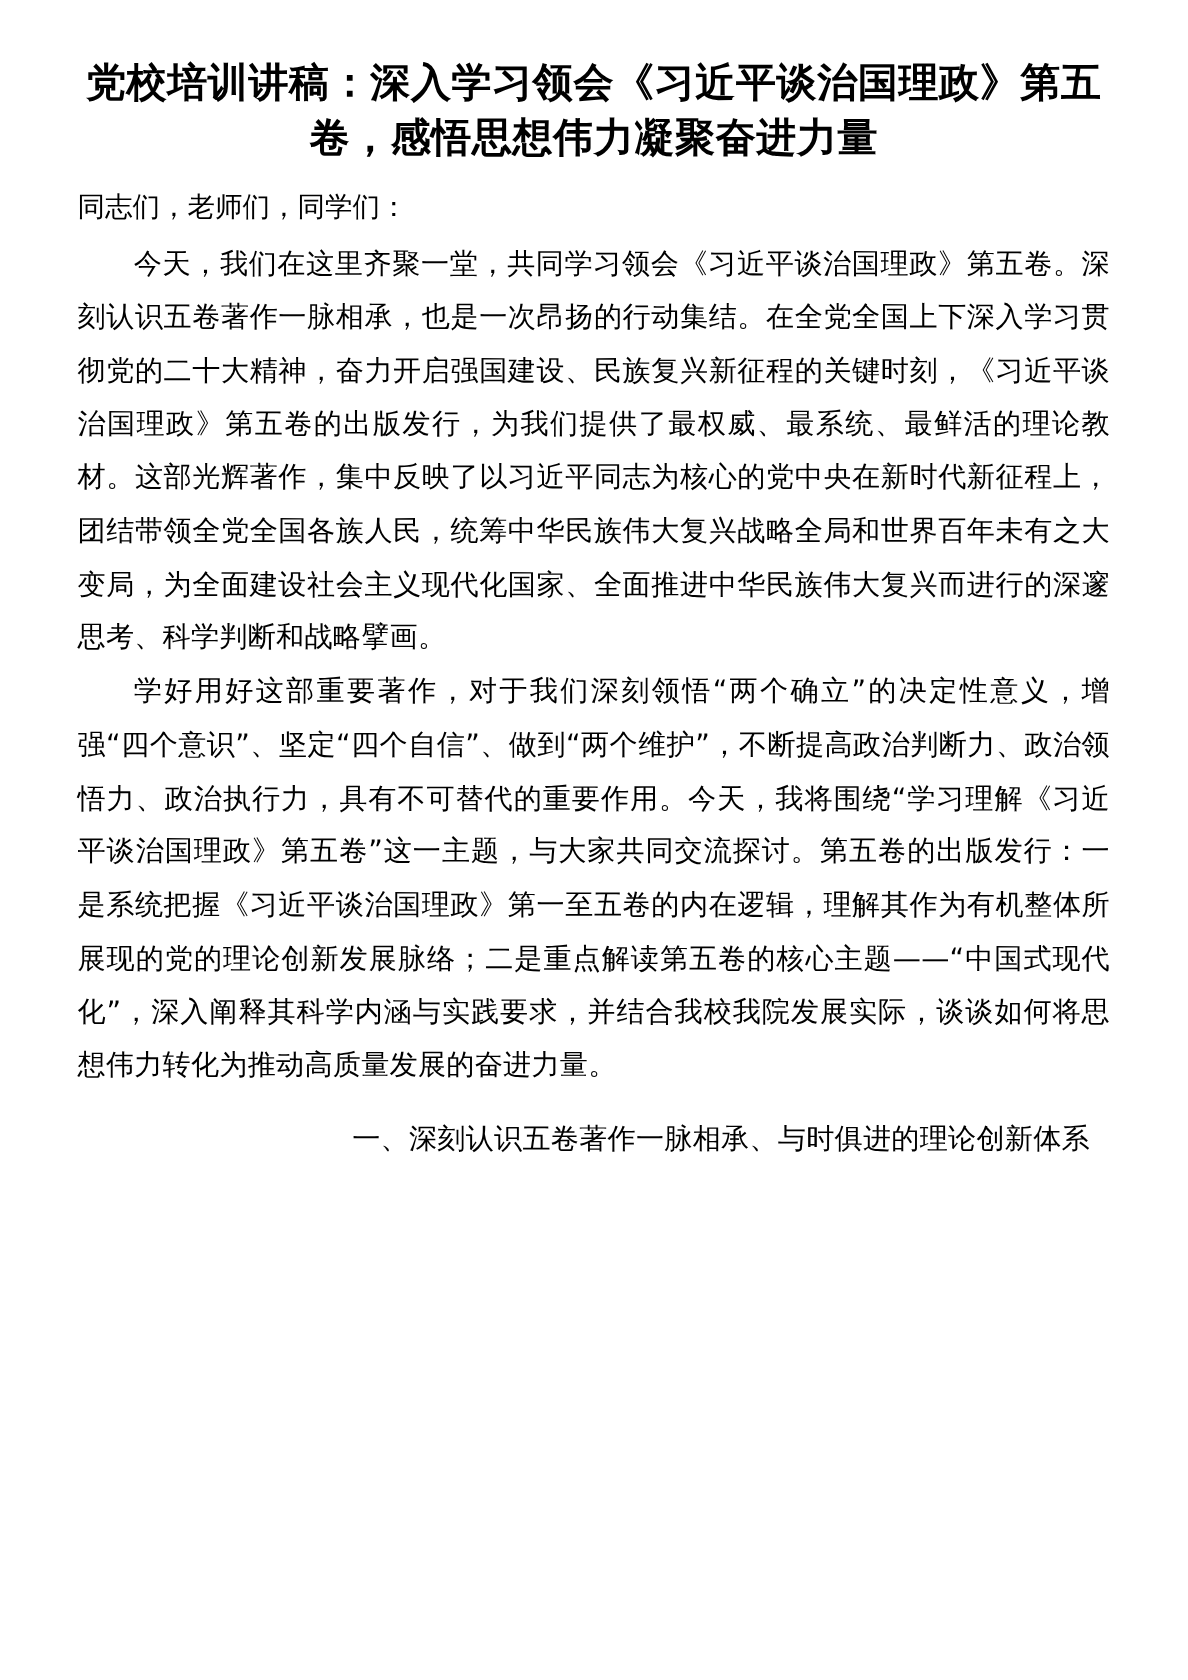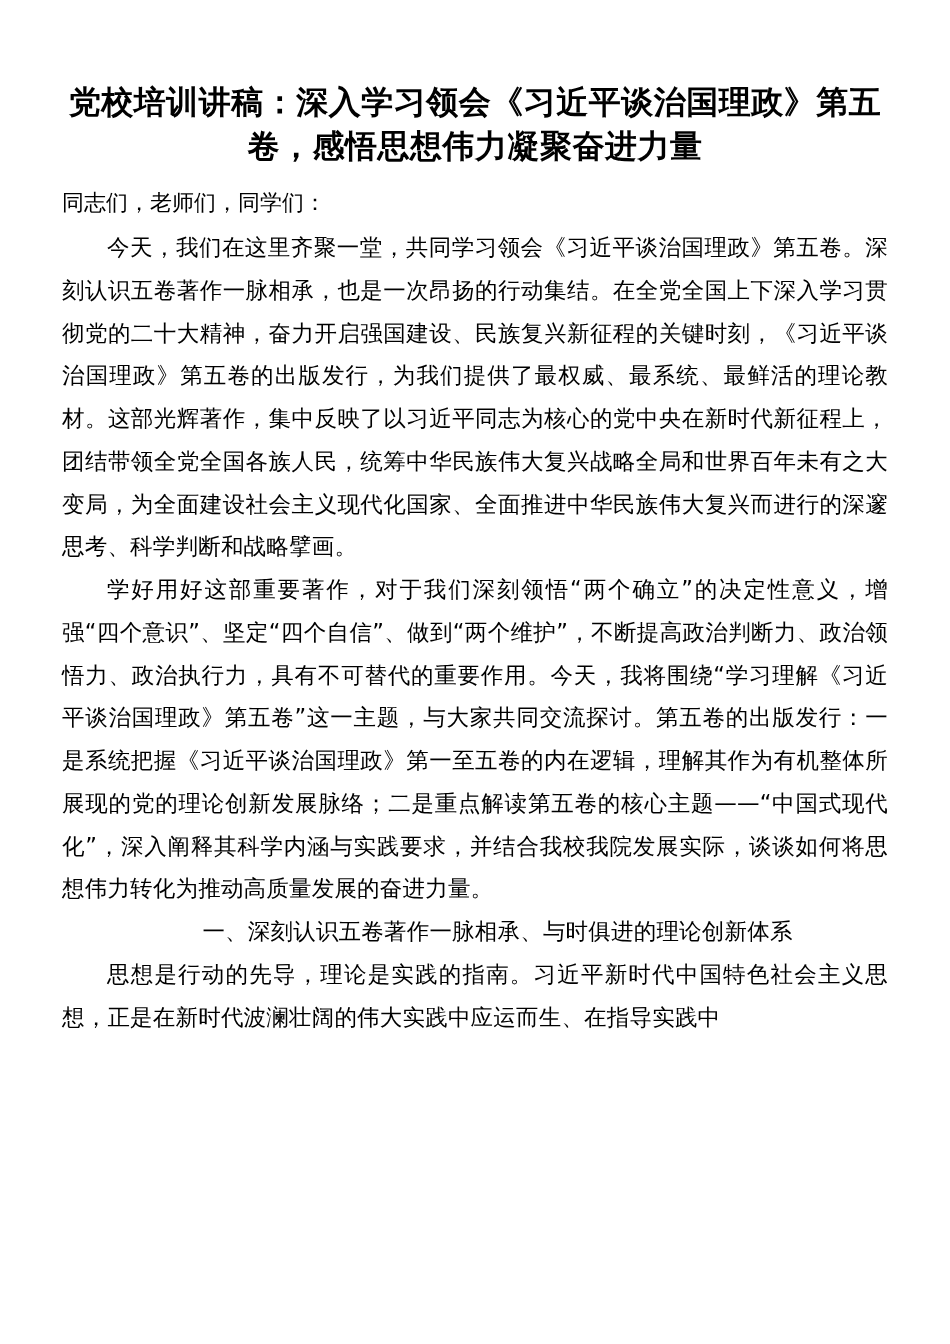--- a/index.html
+++ b/index.html
@@ -11,21 +11,21 @@
     width: 950px;
     height: 1344px;
     font-family: "DejaVu Sans", "Liberation Sans", sans-serif;
     color: #000000;
     overflow: hidden;
   }
   .page {
     box-sizing: border-box;
     width: 950px;
     height: 1236px;
-    padding: 80px 62px 0 62px;
+    padding: 44px 62px 0 62px;
     background: #ffffff;
   }
   .doc-title {
     font-size: 32px;
     font-weight: bold;
     line-height: 1.38;
     text-align: center;
     letter-spacing: 0.5px;
     margin: 0 0 14px 0;
     font-family: "DejaVu Sans", "Liberation Sans", sans-serif;
@@ -42,36 +42,35 @@
     line-height: 1.9;
     margin: 0;
     text-indent: 2em;
     text-align: justify;
     text-align-last: left;
     letter-spacing: 0.2px;
   }
   .heading-1 {
     font-size: 22.5px;
     line-height: 1.9;
-    margin: 0;
+    margin: 16px;
     text-indent: 2em;
-    text-align: center;
+    text-align: right;
     letter-spacing: 0.2px;
   }
 </style>
 </head>
 <body>
 
 <div class="page">
 
   <h1 class="doc-title">党校培训讲稿：深入学习领会《习近平谈治国理政》第五卷，感悟思想伟力凝聚奋进力量</h1>
 
   <p class="salutation">同志们，老师们，同学们：</p>
 
   <p class="para">今天，我们在这里齐聚一堂，共同学习领会《习近平谈治国理政》第五卷。深刻认识五卷著作一脉相承，也是一次昂扬的行动集结。在全党全国上下深入学习贯彻党的二十大精神，奋力开启强国建设、民族复兴新征程的关键时刻，《习近平谈治国理政》第五卷的出版发行，为我们提供了最权威、最系统、最鲜活的理论教材。这部光辉著作，集中反映了以习近平同志为核心的党中央在新时代新征程上，团结带领全党全国各族人民，统筹中华民族伟大复兴战略全局和世界百年未有之大变局，为全面建设社会主义现代化国家、全面推进中华民族伟大复兴而进行的深邃思考、科学判断和战略擘画。</p>
 
   <p class="para">学好用好这部重要著作，对于我们深刻领悟“两个确立”的决定性意义，增强“四个意识”、坚定“四个自信”、做到“两个维护”，不断提高政治判断力、政治领悟力、政治执行力，具有不可替代的重要作用。今天，我将围绕“学习理解《习近平谈治国理政》第五卷”这一主题，与大家共同交流探讨。第五卷的出版发行：一是系统把握《习近平谈治国理政》第一至五卷的内在逻辑，理解其作为有机整体所展现的党的理论创新发展脉络；二是重点解读第五卷的核心主题——“中国式现代化”，深入阐释其科学内涵与实践要求，并结合我校我院发展实际，谈谈如何将思想伟力转化为推动高质量发展的奋进力量。</p>
 
   <p class="heading-1">一、深刻认识五卷著作一脉相承、与时俱进的理论创新体系</p>
 
-  <p class="para">思想是行动的先导，理论是实践的指南。习近平新时代中国特色社会主义思想，正是在新时代波澜壮阔的伟大实践中应运而生、在指导实践中</p>
 
 </div>
 
 </body></html>

